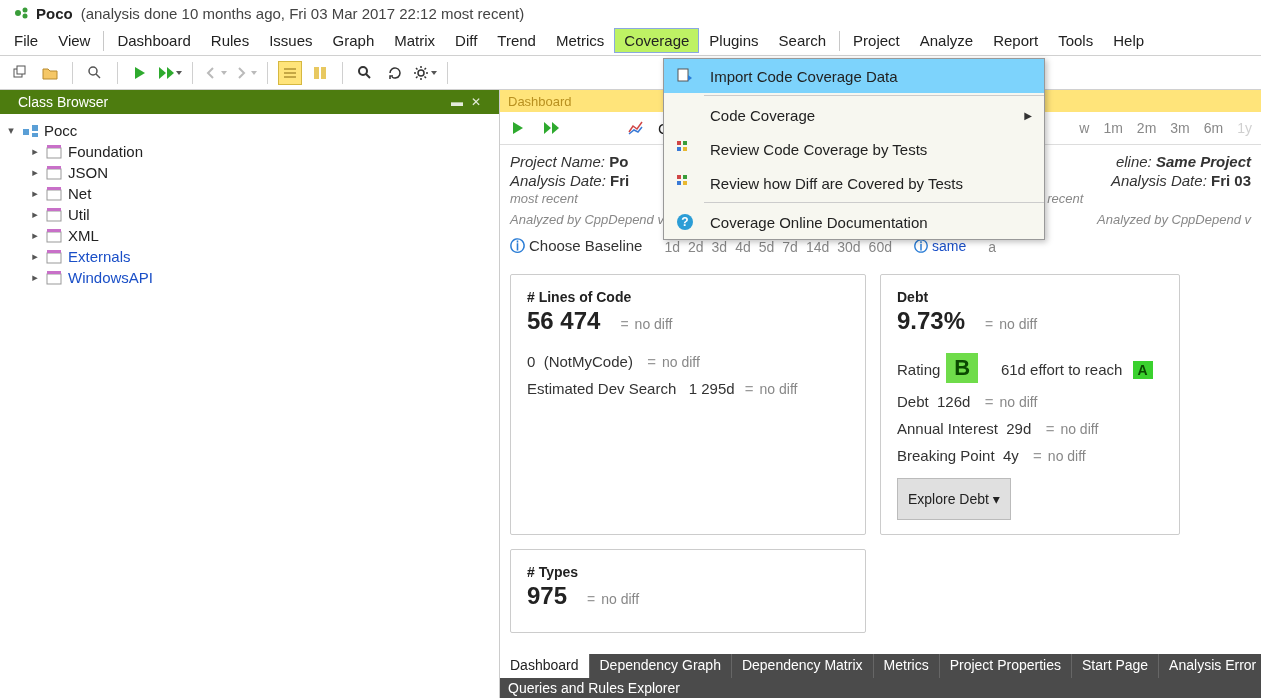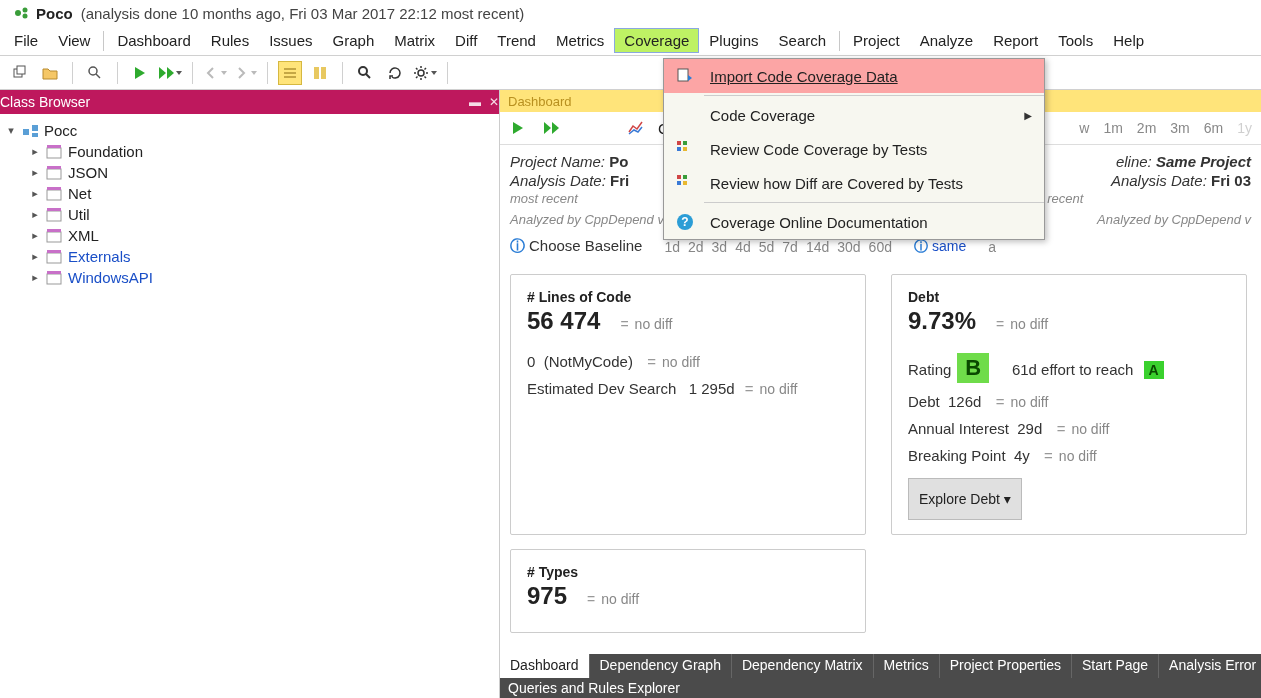--- a/index.html
+++ b/index.html
@@ -11,21 +11,21 @@
   .menu-bar { display: flex; align-items: center; height: 30px; border-bottom: 1px solid #d0d0d0; padding: 0 4px; position: relative; }
   .menu-item { padding: 4px 10px; font-size: 15px; color: #222; cursor: default; border-right: 0; }
   .menu-sep { width: 1px; height: 20px; background: #c8c8c8; margin: 0 3px; }
   .menu-item.active { background: #bef264; border: 1px solid #8aa8e0; padding: 3px 9px; }
   .toolbar { display: flex; align-items: center; height: 34px; border-bottom: 1px solid #d0d0d0; padding: 0 8px; gap: 6px; }
   .tb-btn { width: 24px; height: 24px; display: flex; align-items: center; justify-content: center; }
   .tb-sep { width: 1px; height: 22px; background: #d0d0d0; margin: 0 4px; }
   .tri { width: 0; height: 0; border-left: 3px solid transparent; border-right: 3px solid transparent; border-top: 4px solid #555; margin-left: 2px; }
   .main { display: flex; height: calc(698px - 26px - 30px - 34px); position: relative; }
   .left-panel { width: 500px; border-right: 1px solid #ccc; display: flex; flex-direction: column; }
-  .panel-hdr { background: #be185d; color: #fff; padding: 4px 0; display: flex; align-items: center; justify-content: space-between; font-size: 14px; }
+  .panel-hdr { background: #4d7c0f; color: #fff; padding: 4px 18px; display: flex; align-items: center; justify-content: space-between; font-size: 14px; }
   .panel-hdr .ctrls { display: flex; gap: 8px; }
   .panel-hdr .ctrls span { cursor: default; font-size: 12px; opacity: .85; }
   .tree { padding: 6px 4px; font-size: 15px; }
   .tree-row { display: flex; align-items: center; padding: 2px 0; }
   .tree-row .exp { width: 14px; text-align: center; color: #555; font-size: 11px; margin-right: 4px; }
   .tree-row .nicon { width: 18px; height: 16px; margin-right: 4px; flex-shrink: 0; }
   .tree-row.child { padding-left: 24px; }
   .tree-row .lbl { color: #222; }
   .tree-row .lbl.link { color: #1a4fc7; }
   .right-panel { flex: 1; display: flex; flex-direction: column; overflow: hidden; position: relative; }
@@ -39,36 +39,36 @@
   .info-line b { font-weight: bold; font-style: normal; }
   .info-sub { color: #888; font-size: 13px; font-style: italic; margin-top: 2px; }
   .analyzed { color: #888; font-style: italic; font-size: 13px; margin-top: 6px; }
   .baseline-row { display: flex; align-items: center; padding: 10px 10px 6px; gap: 22px; color: #888; font-size: 14px; }
   .baseline-row .info-i { color: #2b7dd6; font-weight: bold; margin-right: 4px; }
   .baseline-row .bl { color: #333; font-size: 15px; }
   .baseline-row .same { color: #1a4fc7; }
   .cards { display: flex; gap: 14px; padding: 12px 10px; flex-wrap: wrap; }
   .card { border: 1px solid #ccc; border-radius: 2px; padding: 14px 16px; background: #fff; }
   .card.c1 { width: 356px; }
-  .card.c2 { width: 356px; margin-left: 11px; }
+  .card.c2 { width: 300px; }
   .card h3 { font-size: 14px; font-weight: bold; margin-bottom: 2px; }
   .card .big { font-size: 24px; font-weight: bold; margin-bottom: 8px; display: inline-block; margin-right: 14px; }
   .nodiff { color: #888; font-size: 14px; }
   .eq { color: #999; margin: 0 6px; }
   .card .line { margin-top: 10px; font-size: 15px; color: #333; }
   .rating { background: #6fdc4a; color: #0a4900; font-weight: bold; font-size: 22px; padding: 2px 8px; margin: 0 6px; display: inline-block; }
   .rating.a { background: #3ad12e; font-size: 14px; padding: 1px 5px; }
   .explore { background: #e0e0e0; border: 1px solid #bbb; padding: 12px 10px; font-size: 14px; margin-top: 14px; display: inline-block; }
   .bottom-tabs { position: absolute; bottom: 20px; left: 500px; right: 0; display: flex; background: #4b4b4b; height: 24px; }
   .btab { padding: 3px 10px; color: #fff; font-size: 14px; border-right: 1px solid #666; white-space: nowrap; }
   .btab.active { background: #fff; color: #222; }
   .queries-bar { position: absolute; bottom: 0; left: 500px; right: 0; background: #4b4b4b; color: #fff; padding: 2px 8px; height: 20px; font-size: 14px; }
   .dropdown { position: absolute; top: 58px; left: 663px; width: 382px; background: #f7f7f0; border: 1px solid #999; box-shadow: 2px 2px 6px rgba(0,0,0,.25); z-index: 100; }
   .dropdown .dd-item { display: flex; align-items: center; padding: 8px 12px; font-size: 15px; color: #222; }
-  .dropdown .dd-item.hl { background: #fca5a5; text-decoration: underline; }
+  .dropdown .dd-item.hl { background: #7dd3fc; }
   .dropdown .dd-item .dd-icon { width: 22px; height: 18px; margin-right: 12px; flex-shrink: 0; }
   .dropdown .dd-item .arrow { margin-left: auto; font-size: 10px; color: #333; }
   .dropdown hr { border: none; border-top: 1px solid #ccc; margin: 2px 0 2px 40px; }
 </style>
 </head>
 <body>
 
 <div class="title-bar">
   <svg class="logo" viewBox="0 0 16 16">
       <circle cx="4" cy="8" r="3" fill="#3a9d3a"></circle>

